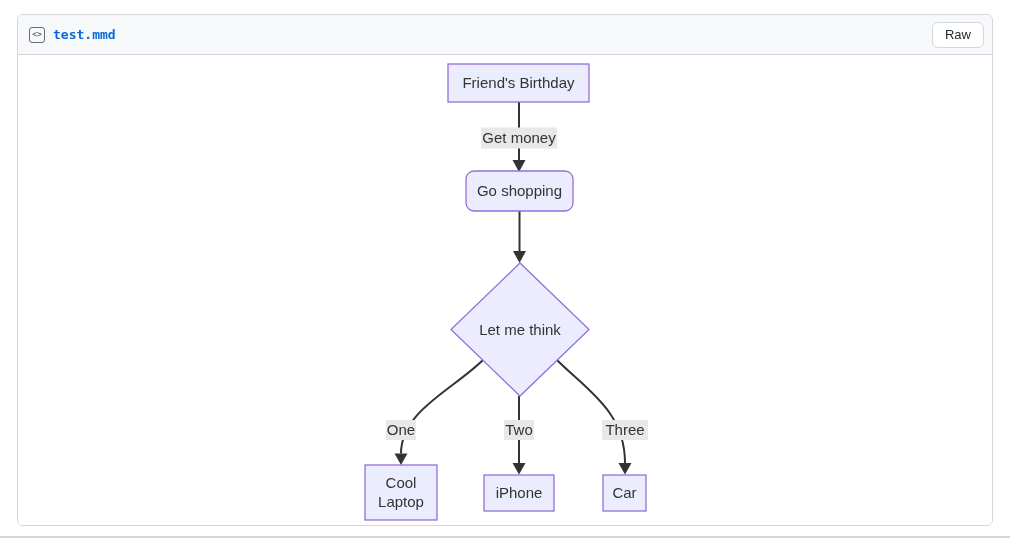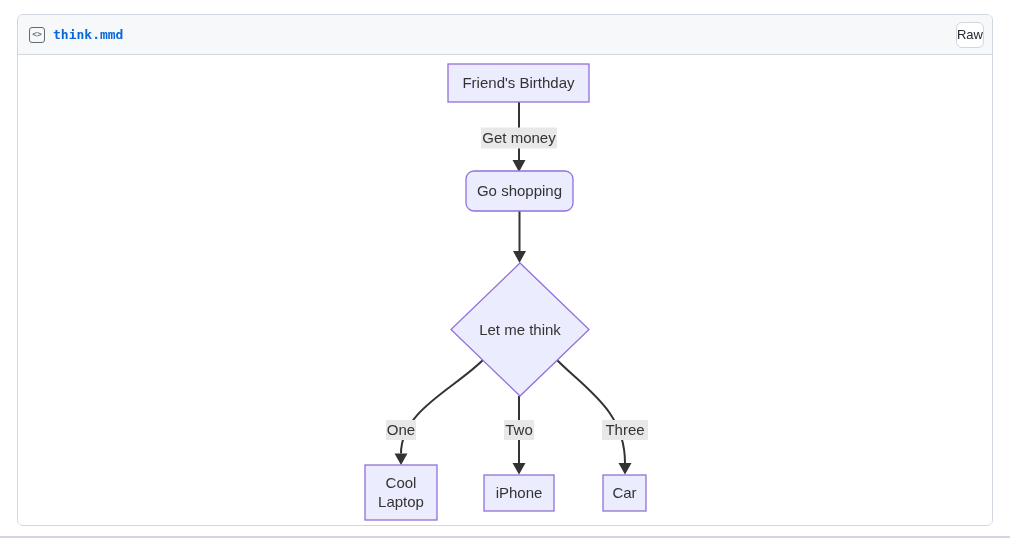--- a/index.html
+++ b/index.html
@@ -53,21 +53,21 @@
     font-family: "DejaVu Sans Mono", "Liberation Mono", monospace;
     font-weight: 700;
     font-size: 13px;
     color: #0969da;
     text-decoration: none;
     cursor: pointer;
   }
   .raw-btn {
     margin-left: auto;
     height: 26px;
-    padding: 0 0;
+    padding: 0 12px;
     font-family: "Liberation Sans", sans-serif;
     font-size: 13px;
     color: #24292f;
     background: #ffffff;
     border: 1px solid #d0d7de;
     border-radius: 6px;
     cursor: pointer;
     line-height: 24px;
   }
   .card-body {
@@ -95,21 +95,21 @@
     height: 2px;
     background: #d0d7de;
   }
 </style>
 </head>
 <body>
 
 <div class="card">
   <div class="card-header">
     <span class="file-icon">&lt;&gt;</span>
-    <a class="filename">think.mmd</a>
+    <a class="filename">test.mmd</a>
     <button class="raw-btn">Raw</button>
   </div>
 
   <div class="card-body">
     <svg class="diagram-svg" width="974" height="470" viewBox="0 0 974 470">
 
       <path class="edge" d="M501,47 L501,105"></path>
       <polygon class="arrowhead" points="494.5,105 507.5,105 501,117"></polygon>
 
       <path class="edge" d="M501.5,156 L501.5,196"></path>

